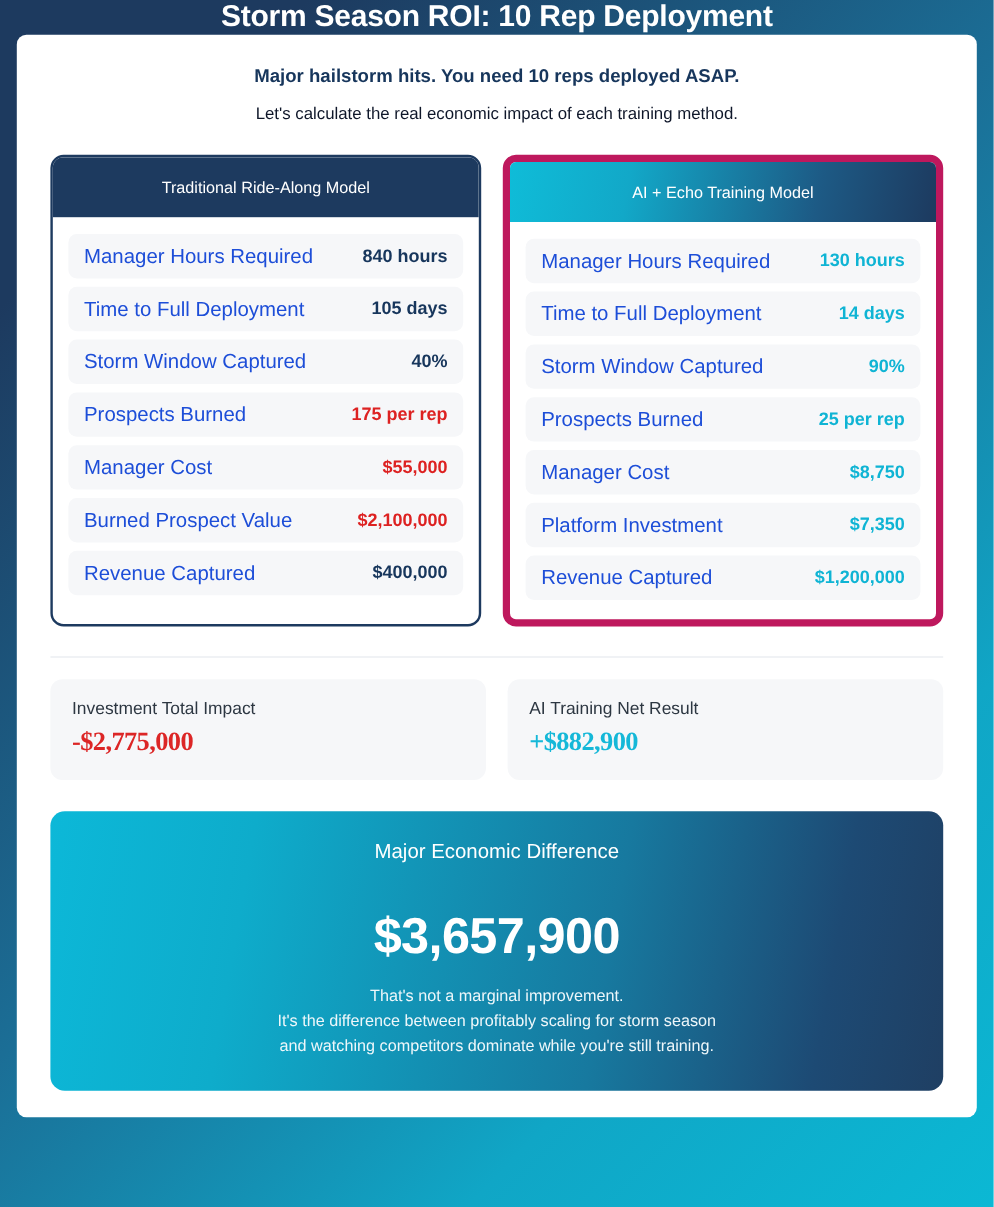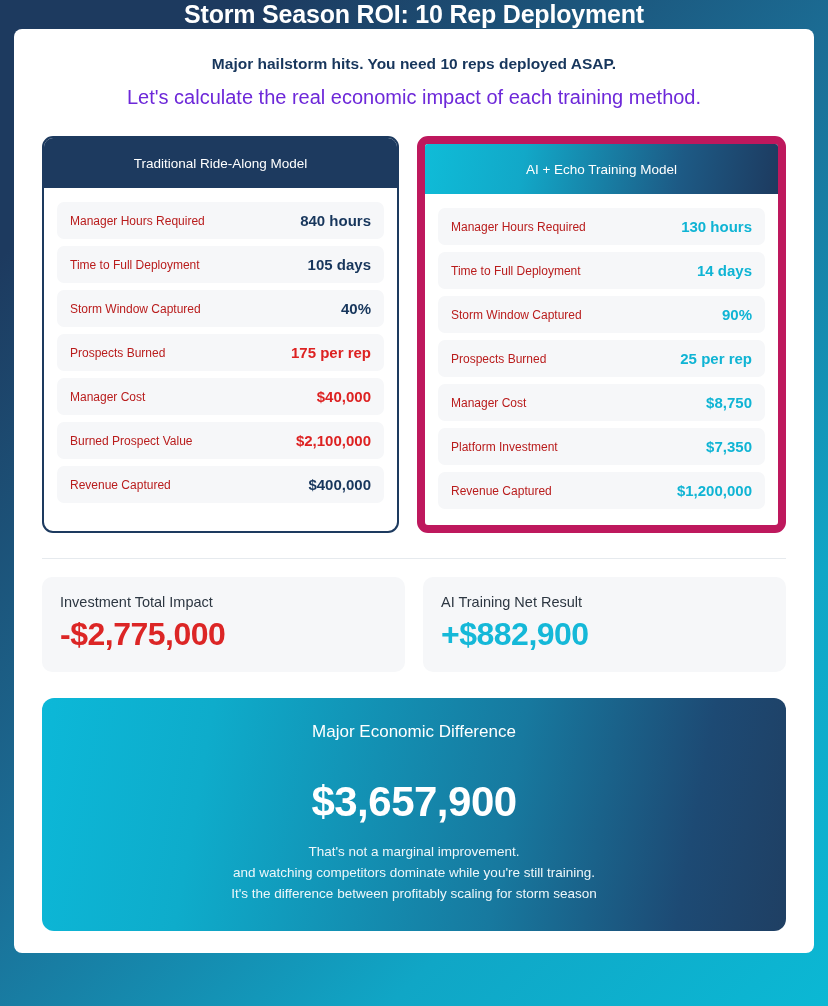--- a/index.html
+++ b/index.html
@@ -55,38 +55,38 @@
   }
 
   .intro { text-align: center; }
   .intro-lead {
     color: #17365c;
     font-size: 15.5px;
     font-weight: bold;
     margin-bottom: 13px;
   }
   .intro-sub {
-    color: #6d28d9;
-    font-size: 20px;
+    color: #0f172a;
+    font-size: 14px;
   }
 
   
   .compare {
     display: flex;
     gap: 18px;
     margin-top: 27px;
   }
   .model-card {
     flex: 1;
     border-radius: 11px;
     overflow: hidden;
     background: #ffffff;
   }
   .model-card.traditional { border: 2px solid #1d3a5f; }
-  .model-card.ai          { border: 8px solid #be185d; }
+  .model-card.ai          { border: 6px solid #be185d; }
 
   .model-head {
     height: 50px;
     display: flex;
     align-items: center;
     justify-content: center;
     color: #ffffff;
     font-size: 13.5px;
     font-weight: normal;
   }
@@ -104,22 +104,22 @@
   .row {
     background: #f6f7f9;
     border-radius: 7px;
     height: 37px;
     padding: 0 13px;
     display: flex;
     align-items: center;
     justify-content: space-between;
   }
   .row-label {
-    color: #b91c1c;
-    font-size: 12px;
+    color: #1d4ed8;
+    font-size: 17px;
   }
   .row-value {
     font-size: 15px;
     font-weight: bold;
     white-space: nowrap;
   }
   .v-navy { color: #17365c; }
   .v-red  { color: #dd2222; }
   .v-cyan { color: #0fb4d4; }
 
@@ -141,23 +141,24 @@
     background: #f6f7f9;
     border-radius: 10px;
     padding: 17px 18px 19px 18px;
   }
   .total-label {
     color: #2d3742;
     font-size: 14.5px;
     margin-bottom: 6px;
   }
   .total-value {
-    font-size: 32px;
+    font-size: 22px;
     font-weight: bold;
     letter-spacing: -0.5px;
+    font-family: Liberation Serif, serif;
   }
   .t-red  { color: #dc2626; }
   .t-cyan { color: #15b8d8; }
 
   
   .hero {
     margin-top: 26px;
     border-radius: 12px;
     padding: 24px 20px 26px 20px;
     text-align: center;
@@ -216,21 +217,21 @@
           <div class="row">
             <span class="row-label">Storm Window Captured</span>
             <span class="row-value v-navy">40%</span>
           </div>
           <div class="row">
             <span class="row-label">Prospects Burned</span>
             <span class="row-value v-red">175 per rep</span>
           </div>
           <div class="row">
             <span class="row-label">Manager Cost</span>
-            <span class="row-value v-red">$40,000</span>
+            <span class="row-value v-red">$55,000</span>
           </div>
           <div class="row">
             <span class="row-label">Burned Prospect Value</span>
             <span class="row-value v-red">$2,100,000</span>
           </div>
           <div class="row">
             <span class="row-label">Revenue Captured</span>
             <span class="row-value v-navy">$400,000</span>
           </div>
         </div>
@@ -285,19 +286,19 @@
         <div class="total-label">AI Training Net Result</div>
         <div class="total-value t-cyan">+$882,900</div>
       </div>
     </div>
 
     <div class="hero">
       <div class="hero-label">Major Economic Difference</div>
       <div class="hero-value">$3,657,900</div>
       <div class="hero-note">
         <div>That's not a marginal improvement.</div>
+        <div>It's the difference between profitably scaling for storm season</div>
         <div>and watching competitors dominate while you're still training.</div>
-        <div>It's the difference between profitably scaling for storm season</div>
       </div>
     </div>
 
   </div>
 </div>
 
 </body></html>

